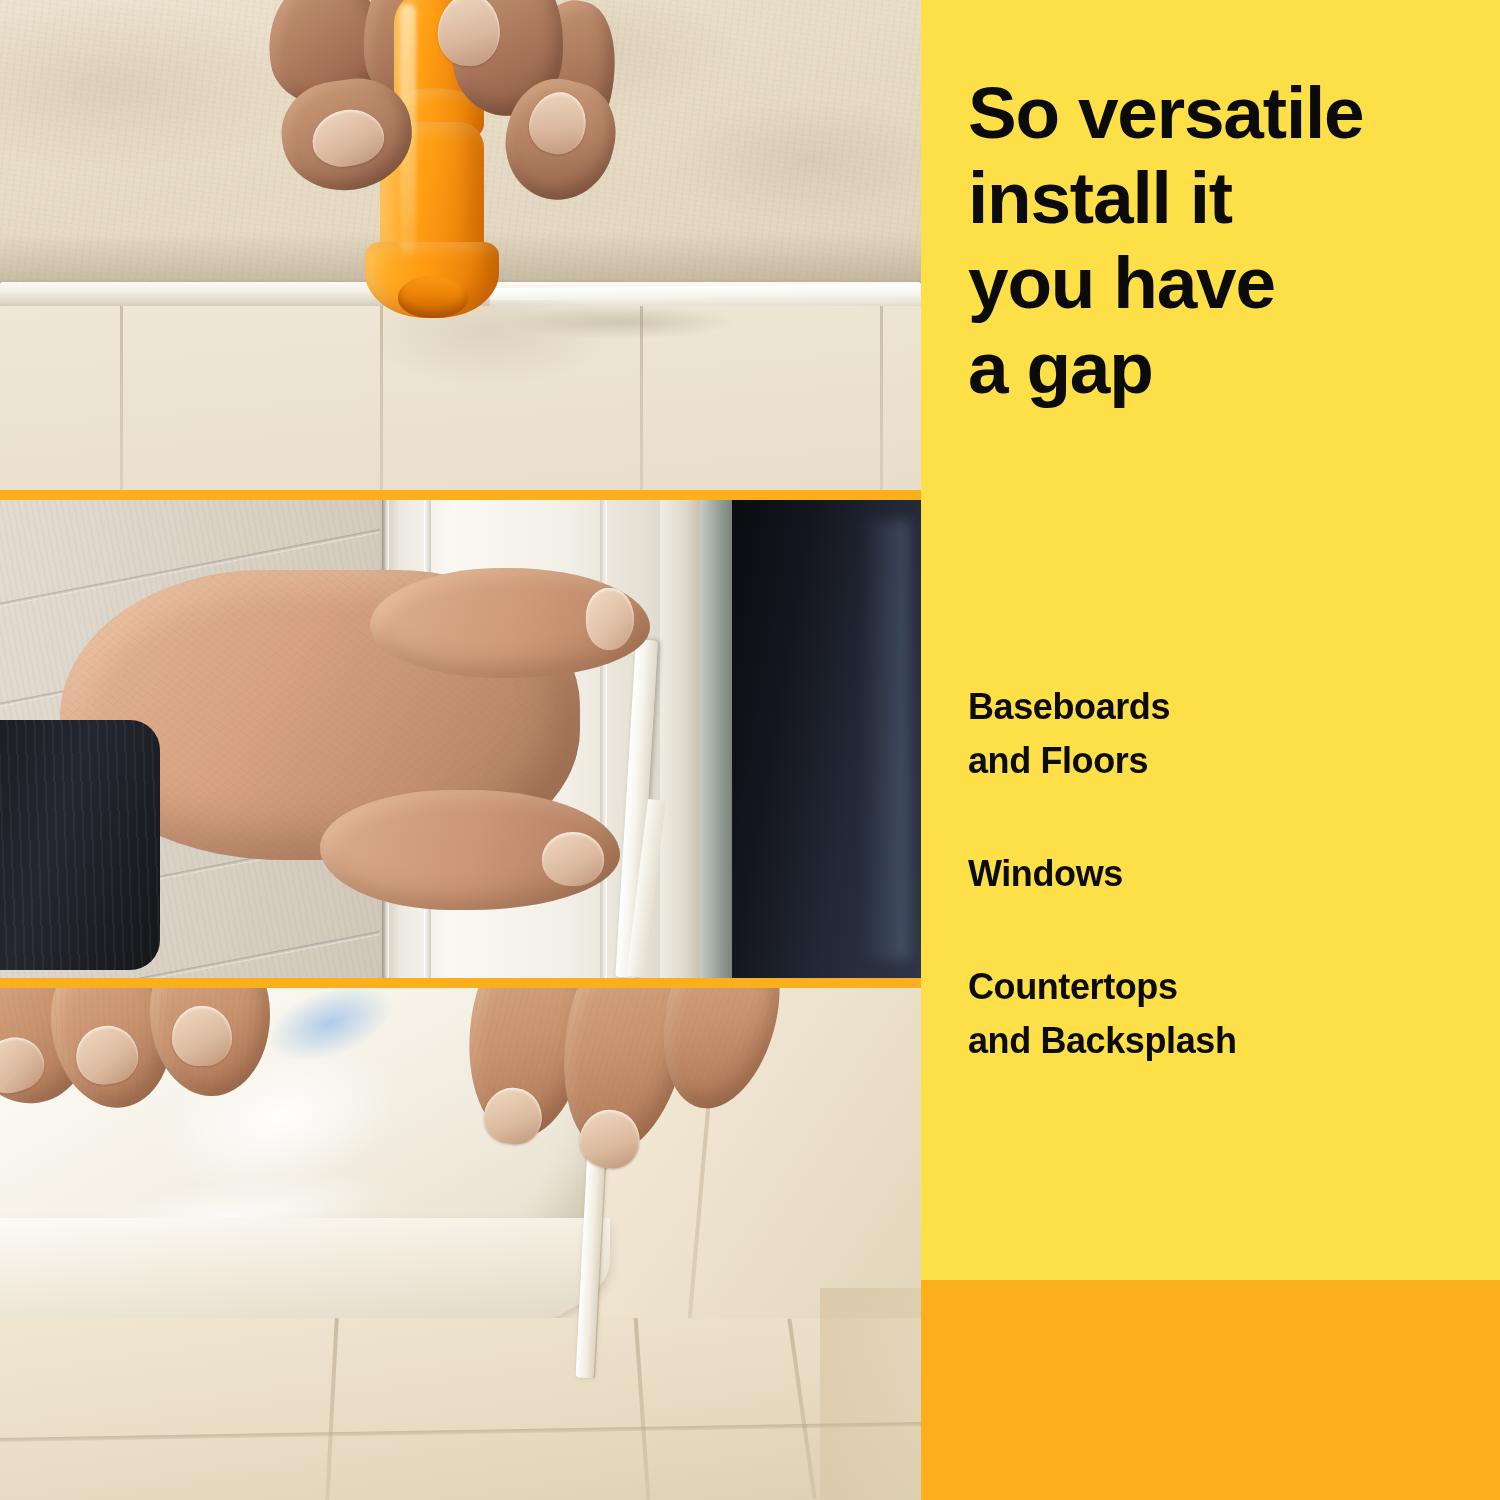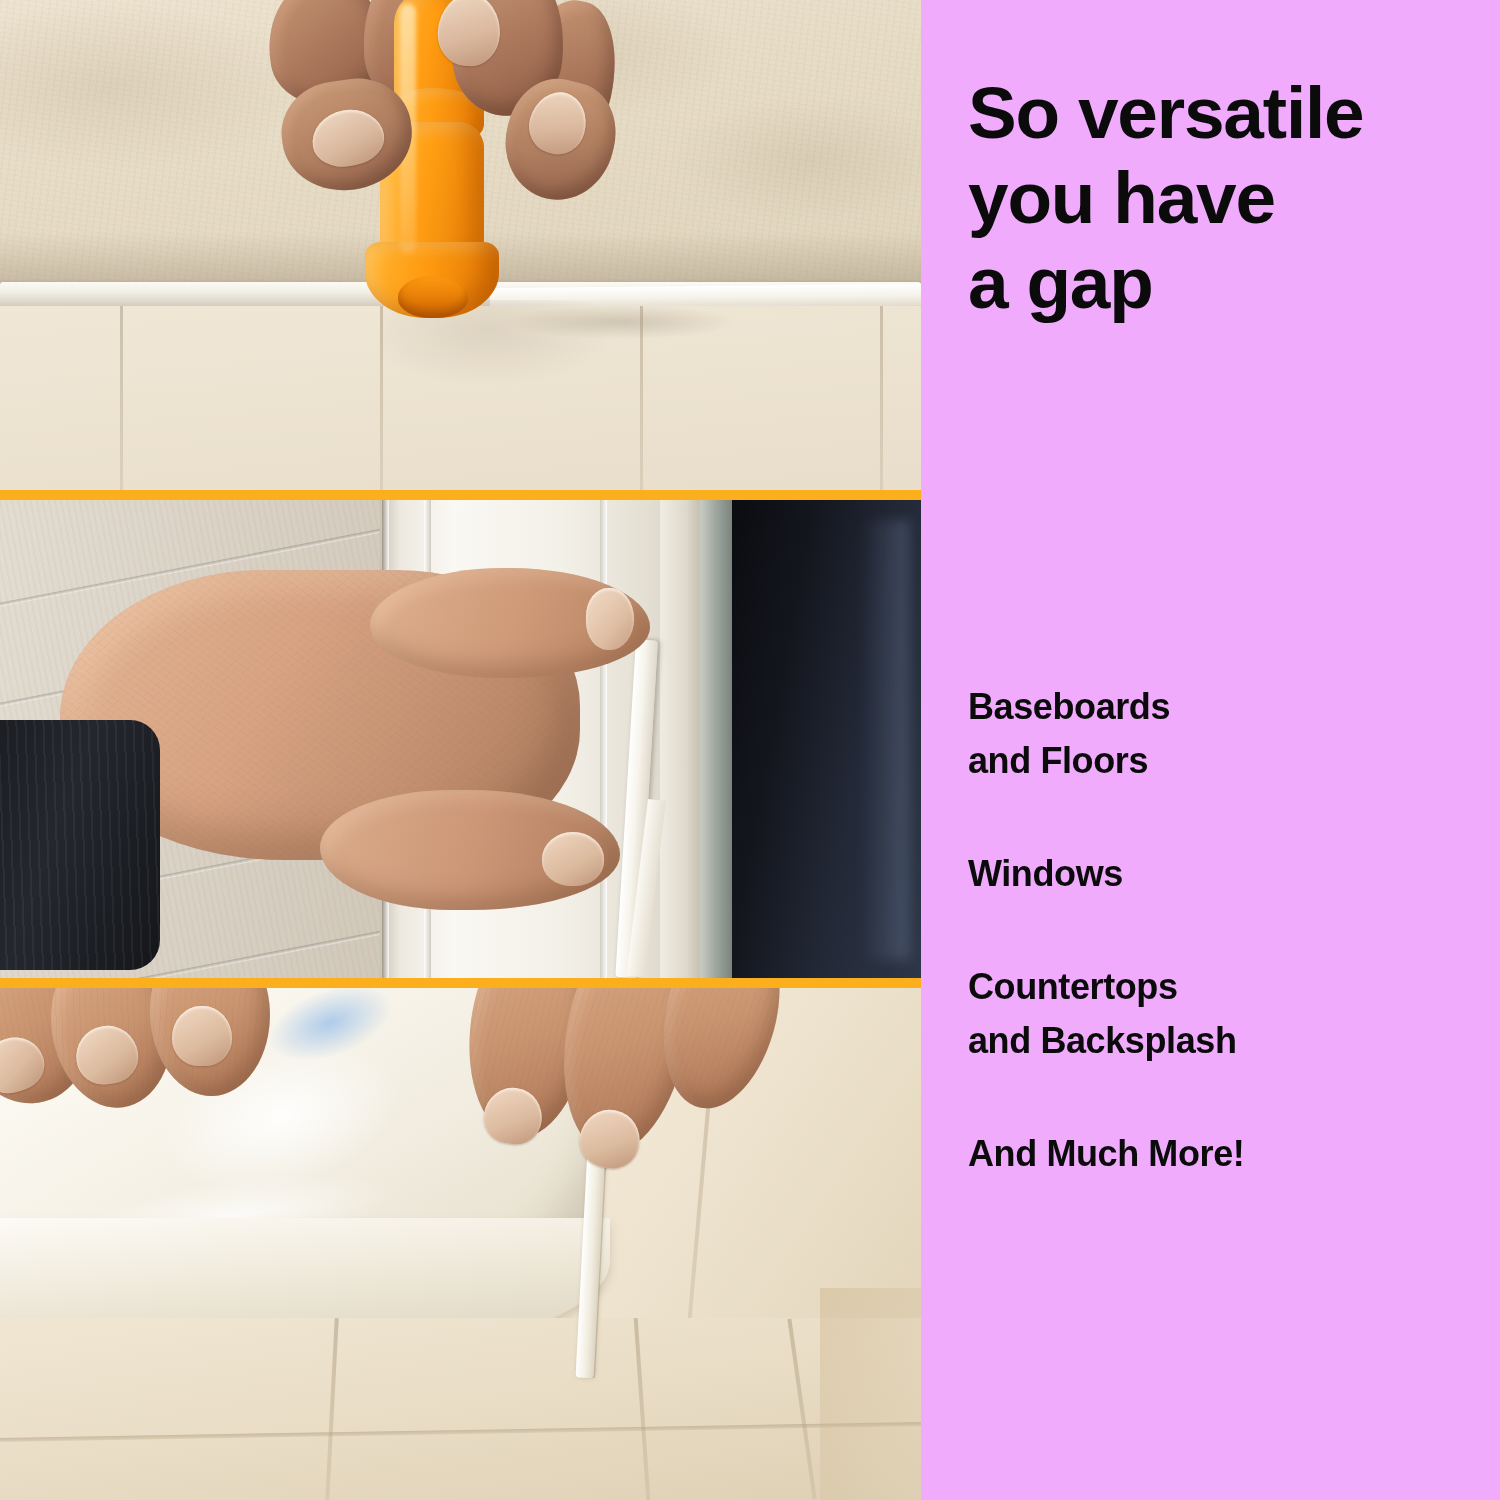--- a/index.html
+++ b/index.html
@@ -203,21 +203,21 @@
   .fgr.r2{left:96px;top:-24px;width:120px;height:230px;transform:rotate(10deg);}
   .fgr.r3{left:196px;top:-28px;width:110px;height:190px;transform:rotate(13deg);}
   .fnl.rn1{left:14px;top:140px;width:58px;height:56px;transform:rotate(8deg);}
   .fnl.rn2{left:110px;top:162px;width:60px;height:58px;transform:rotate(11deg);}
 
   .sep{position:absolute;left:0;width:921px;height:10px;background:#FBAF1C;}
   #sep-1{top:490px;}
   #sep-2{top:978px;}
 
   
-  .text-panel{position:absolute;left:921px;top:0;width:579px;height:1500px;background:#f0abfc;}
+  .text-panel{position:absolute;left:921px;top:0;width:579px;height:1280px;background:#fde047;}
   .headline{position:absolute;left:47px;top:70px;width:520px;
     font-size:73px;line-height:85px;font-weight:bold;color:#0B0B0B;
     letter-spacing:-1.2px;}
   .bullets{position:absolute;left:47px;top:680px;width:520px;}
   .bullet{font-size:36px;line-height:54px;font-weight:bold;color:#0B0B0B;
     letter-spacing:-0.4px;margin-bottom:59px;}
   .bullet .l2{display:block;}
 </style>
 </head>
 <body>
@@ -330,40 +330,38 @@
         <div class="fnl rn1"></div>
           <div class="fnl rn2"></div>
       </div>
     </div>
   </div>
 
   <div class="text-panel">
 
     <div class="headline">
       <div>So versatile</div>
+      <div>install it</div>
       <div>you have</div>
       <div>a gap</div>
     </div>
 
     <div class="bullets">
 
       <div class="bullet">
         <span class="l2">Baseboards</span>
         <span class="l2">and Floors</span>
       </div>
 
       <div class="bullet">
         <span class="l2">Windows</span>
       </div>
 
       <div class="bullet">
         <span class="l2">Countertops</span>
         <span class="l2">and Backsplash</span>
       </div>
 
-      <div class="bullet">
-        <span class="l2">And Much More!</span>
-      </div>
 
     </div>
   </div>
 
 </div>
 
 </body></html>

